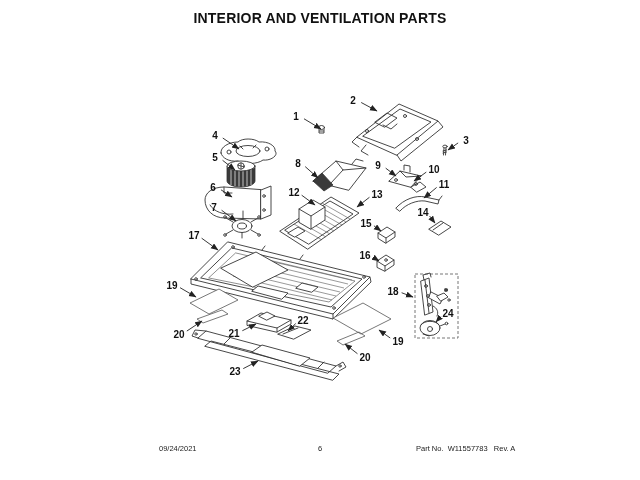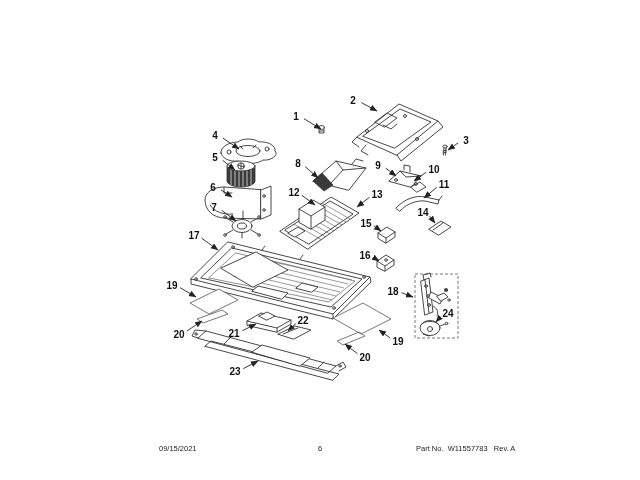--- a/index.html
+++ b/index.html
@@ -27,20 +27,21 @@
   .st{stroke:#e8e8e8;stroke-width:.8;fill:none;}
   .dsh{stroke:#666;stroke-width:.9;fill:none;stroke-dasharray:3 2;}
   .callout-text{font-family:"Liberation Sans",sans-serif;font-size:10px;font-weight:bold;fill:#111;}
   .callout-line{stroke:#222;stroke-width:.9;fill:none;}
 </style>
 </head>
 <body>
 
 <div class="page">
 
+  <h1 class="title">INTERIOR AND VENTILATION PARTS</h1>
 
   <svg class="diagram" width="640" height="480" viewBox="0 0 640 480">
     <defs>
       <marker id="arr" markerWidth="8" markerHeight="7" refX="7" refY="3" orient="auto" markerUnits="userSpaceOnUse">
         <path d="M0,0 L7.5,3 L0,6 Z" fill="#222"></path>
       </marker>
     </defs>
 
     <g>
       <path class="ln fw" d="M357,137 L399,104 L438,121 L397,155 Z"></path>
@@ -277,18 +278,18 @@
         <line x1="295.74235503729864" y1="323.5481819817651" x2="288" y2="331" class="callout-line" marker-end="url(#arr)"></line>
         <text x="303" y="323.5" text-anchor="middle" class="callout-text">22</text>
         <line x1="243.2536305062791" y1="368.6076433315133" x2="258" y2="361" class="callout-line" marker-end="url(#arr)"></line>
         <text x="235" y="374.5" text-anchor="middle" class="callout-text">23</text>
         <line x1="440.8" y1="316.6" x2="436" y2="322" class="callout-line" marker-end="url(#arr)"></line>
         <text x="448" y="316.5" text-anchor="middle" class="callout-text">24</text>
       </g>
   </svg>
 
   <div class="footer">
-    <span class="f-date">09/15/2021</span>
+    <span class="f-date">09/24/2021</span>
     <span class="f-page">6</span>
     <span class="f-part">Part No.  W11557783   Rev. A</span>
   </div>
 
 </div>
 
 </body></html>

